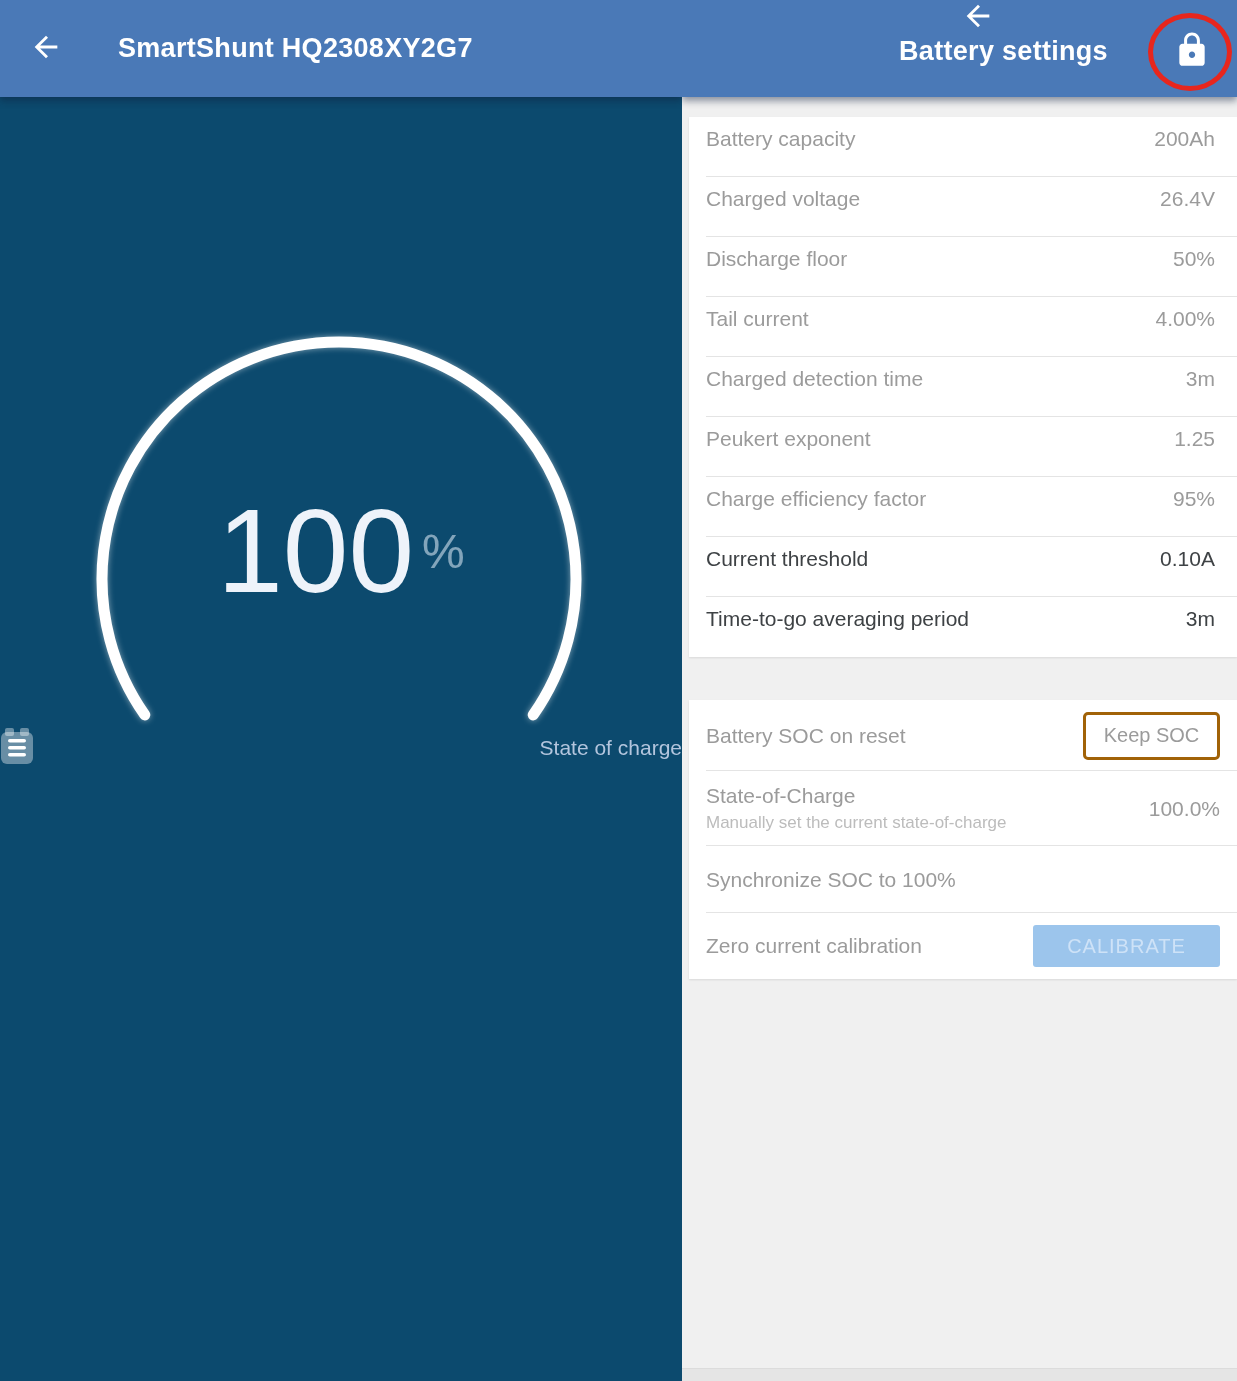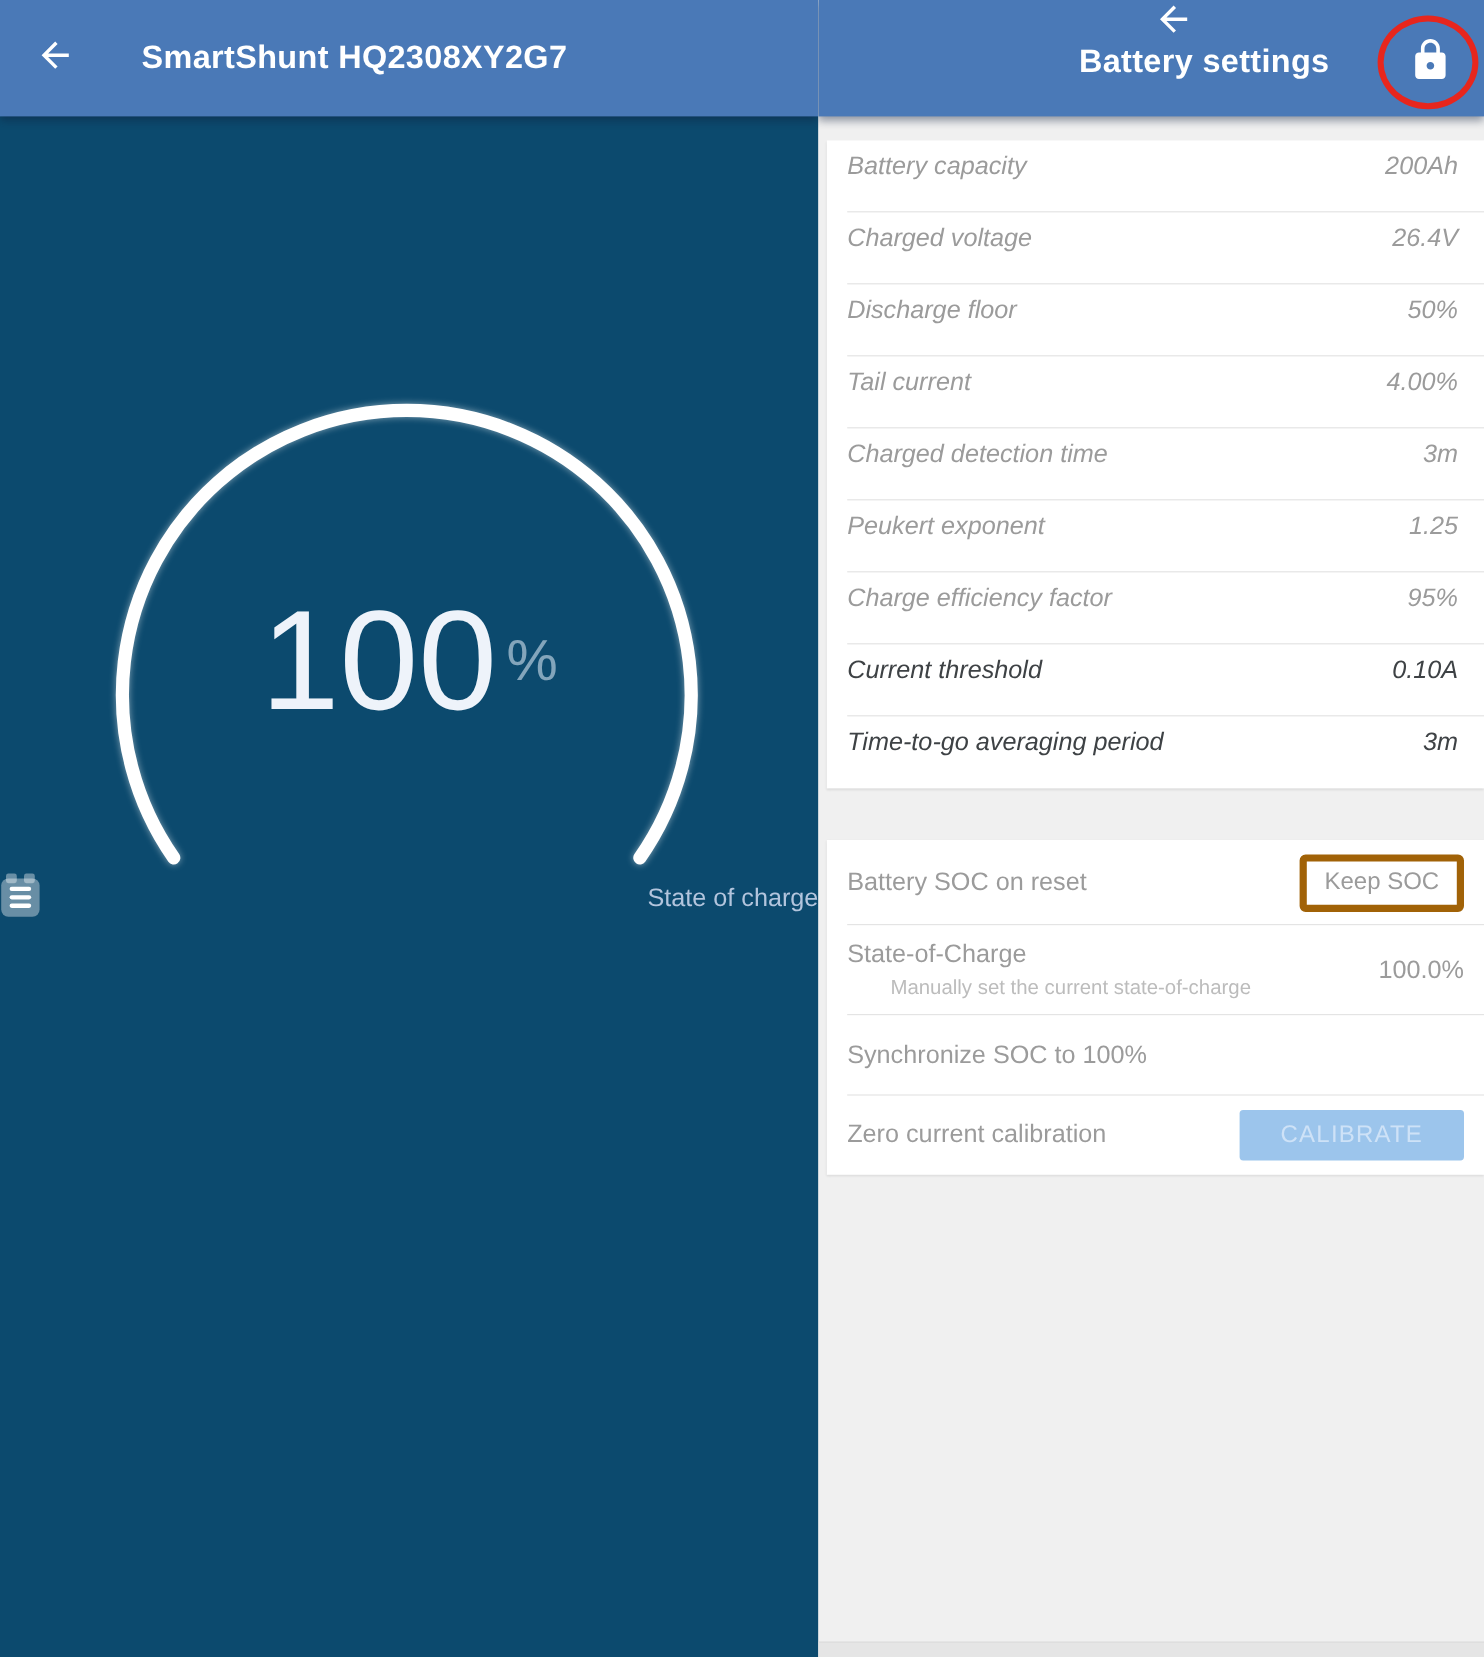--- a/index.html
+++ b/index.html
@@ -62,48 +62,48 @@
     border: 5px solid #e7261d; border-radius: 50%; z-index: 6; pointer-events: none;
   }
 
   .card { background: #ffffff; margin-left: 7px; box-shadow: 0 1px 2px rgba(0,0,0,0.10); }
   .card-settings { margin-top: 20px; }
   .card-actions { margin-top: 43px; }
 
   .setting-row {
     position: relative; height: 60px;
     display: flex; align-items: center; justify-content: space-between;
-    padding: 0 22px 16px 17px; cursor: pointer; font-style: italic;
+    padding: 0 22px 16px 17px; cursor: pointer;
   }
   .setting-row .row-label, .setting-row .row-value { font-size: 21px; color: #9b9b9b; }
   .setting-row.dark .row-label, .setting-row.dark .row-value { color: #3e4245; }
   .setting-row:not(:last-child)::after {
     content: ""; position: absolute; left: 17px; right: 0; bottom: 0;
     height: 1px; background: #e4e4e4;
   }
 
   .action-row {
     position: relative; display: flex; align-items: center; justify-content: space-between;
     padding: 0 17px 0 17px;
   }
   .action-row:not(:last-child)::after {
     content: ""; position: absolute; left: 17px; right: 0; bottom: 0;
     height: 1px; background: #e4e4e4;
   }
   .action-row .row-label { font-size: 21px; color: #9b9b9b; }
-  .action-row .row-sublabel { font-size: 17px; color: #bcbcbc; margin-top: 5px; margin-left: 36px; }
+  .action-row .row-sublabel { font-size: 17px; color: #bcbcbc; margin-top: 5px; }
   .action-row .row-value { font-size: 21px; color: #9b9b9b; }
   .row-soc-reset { height: 71px; }
   .row-soc-manual { height: 75px; }
   .row-sync { height: 67px; gap: 28px; }
   .row-calibrate { height: 66px; }
 
   .btn-outline {
     width: 137px; height: 48px; background: #ffffff;
-    border: 6px solid #a16207; border-radius: 5px;
+    border: 3px solid #a16207; border-radius: 5px;
     display: flex; align-items: center; justify-content: center;
     font-size: 20px; color: #9b9b9b; cursor: pointer;
   }
   .btn-filled {
     height: 42px; background: #9cc5ec; border: none; border-radius: 3px;
     display: flex; align-items: center; justify-content: center;
     font-size: 20px; color: #cee2f7; letter-spacing: 1px; cursor: pointer;
   }
   .btn-sync { width: 223px; }
   .btn-cal { width: 187px; margin-left: 44px; }

